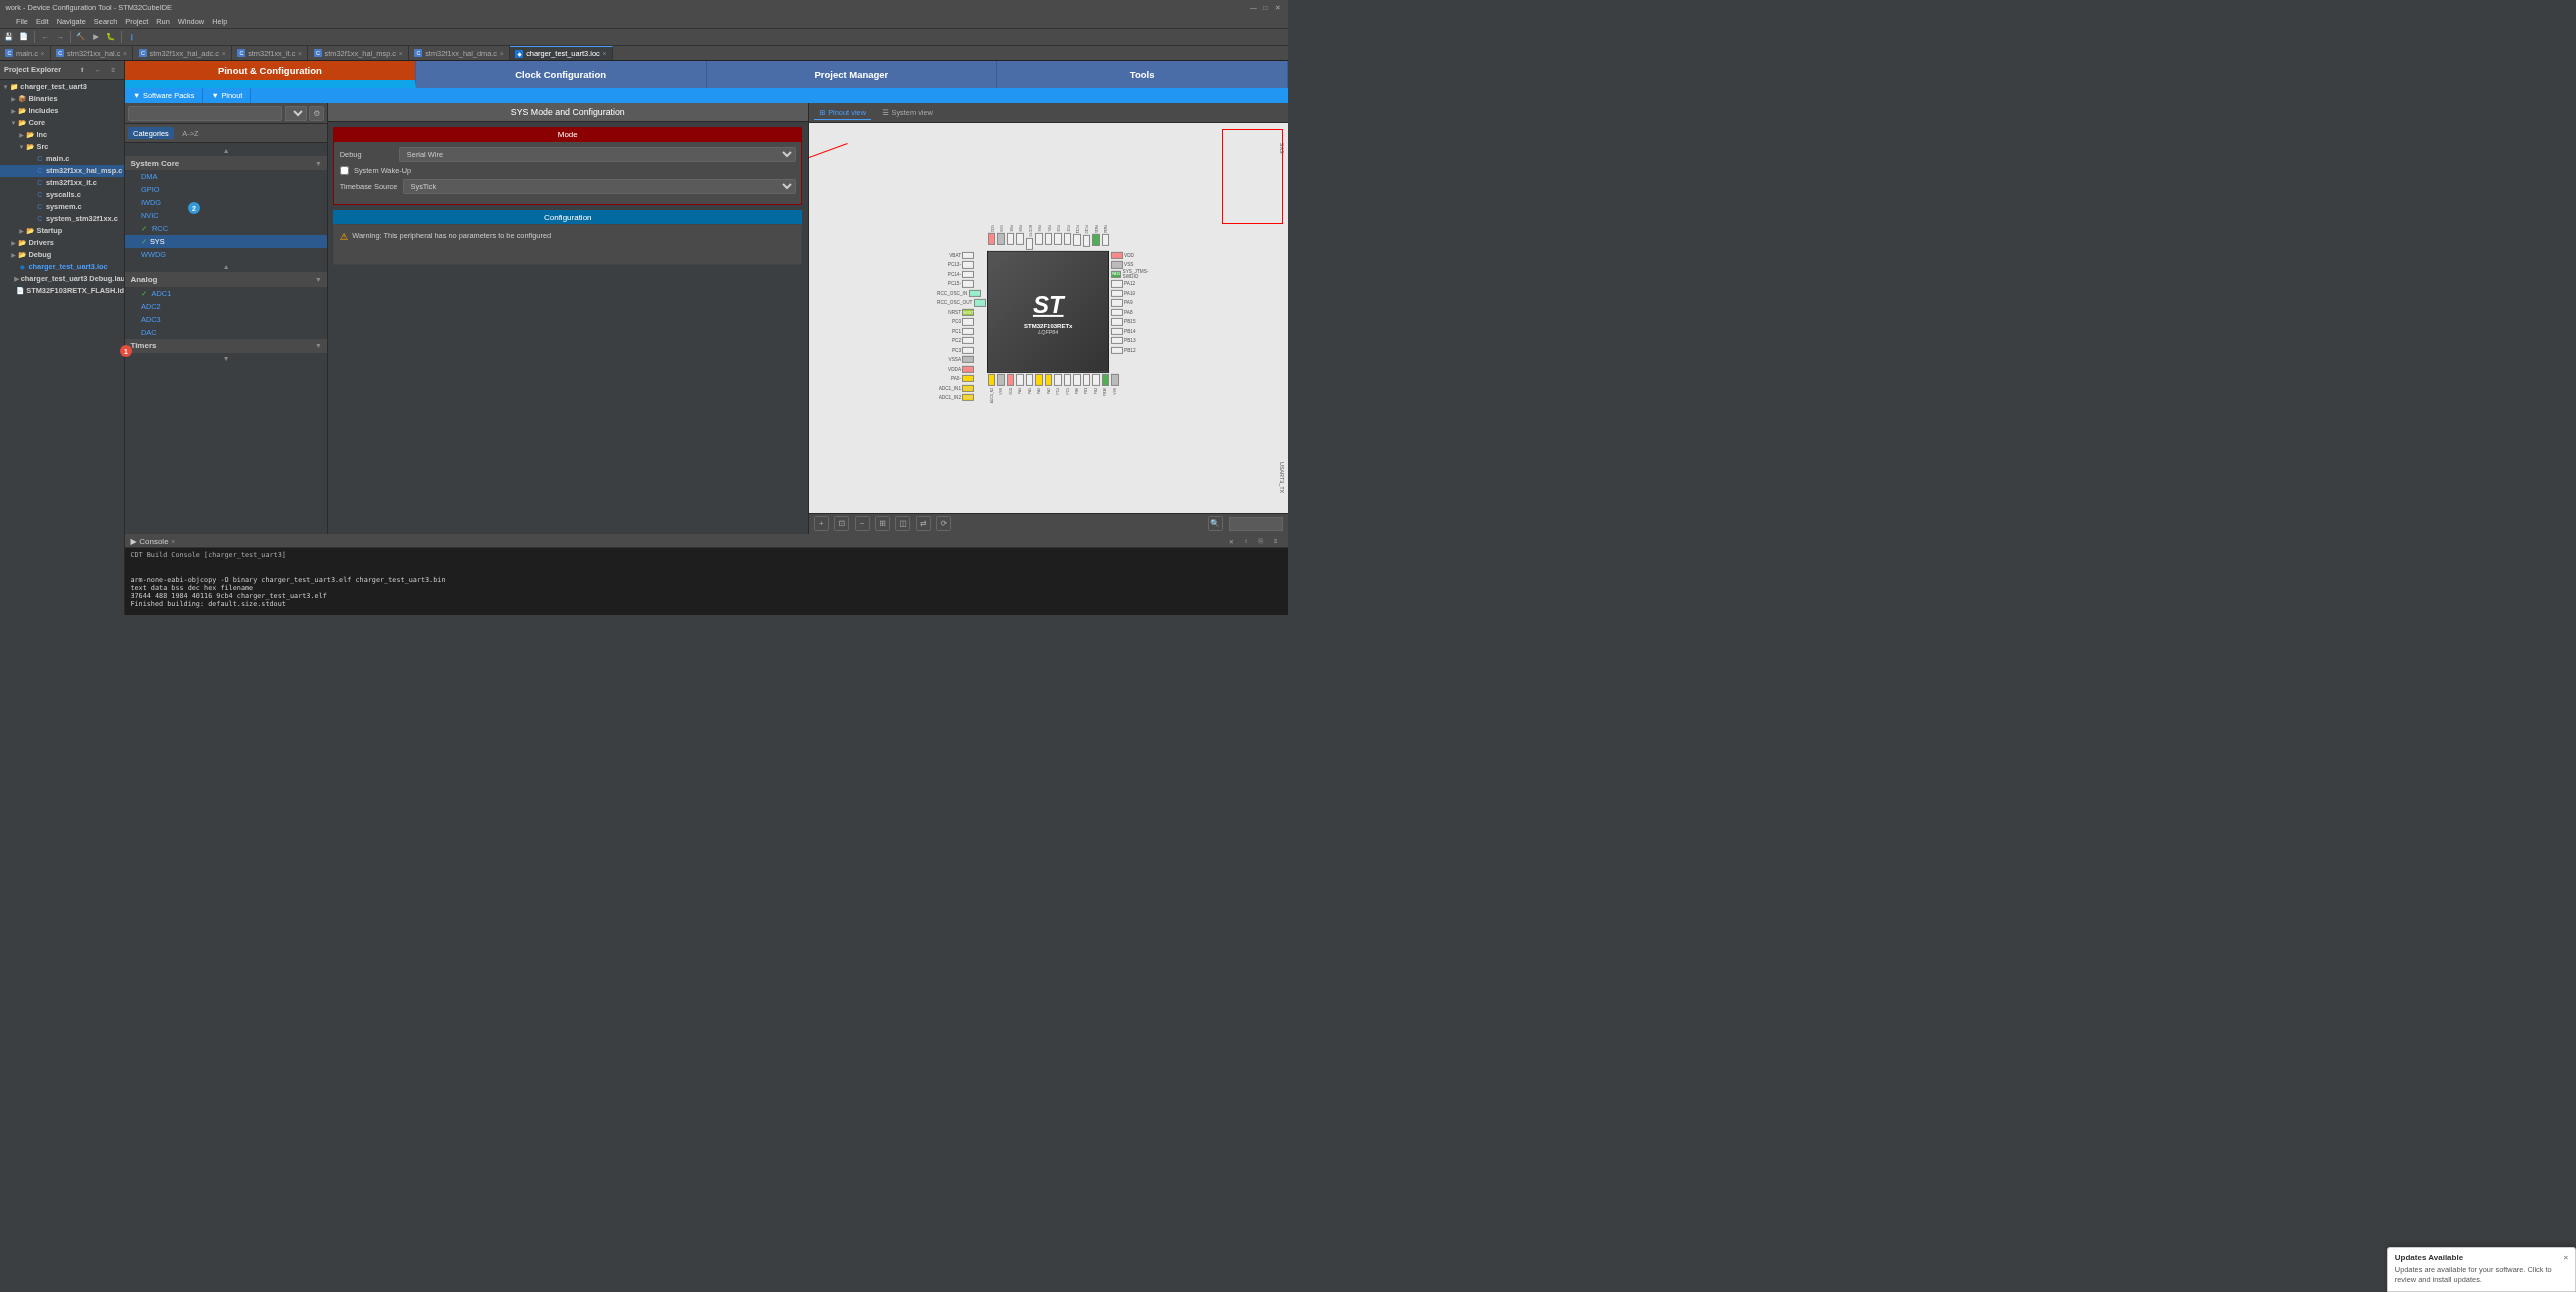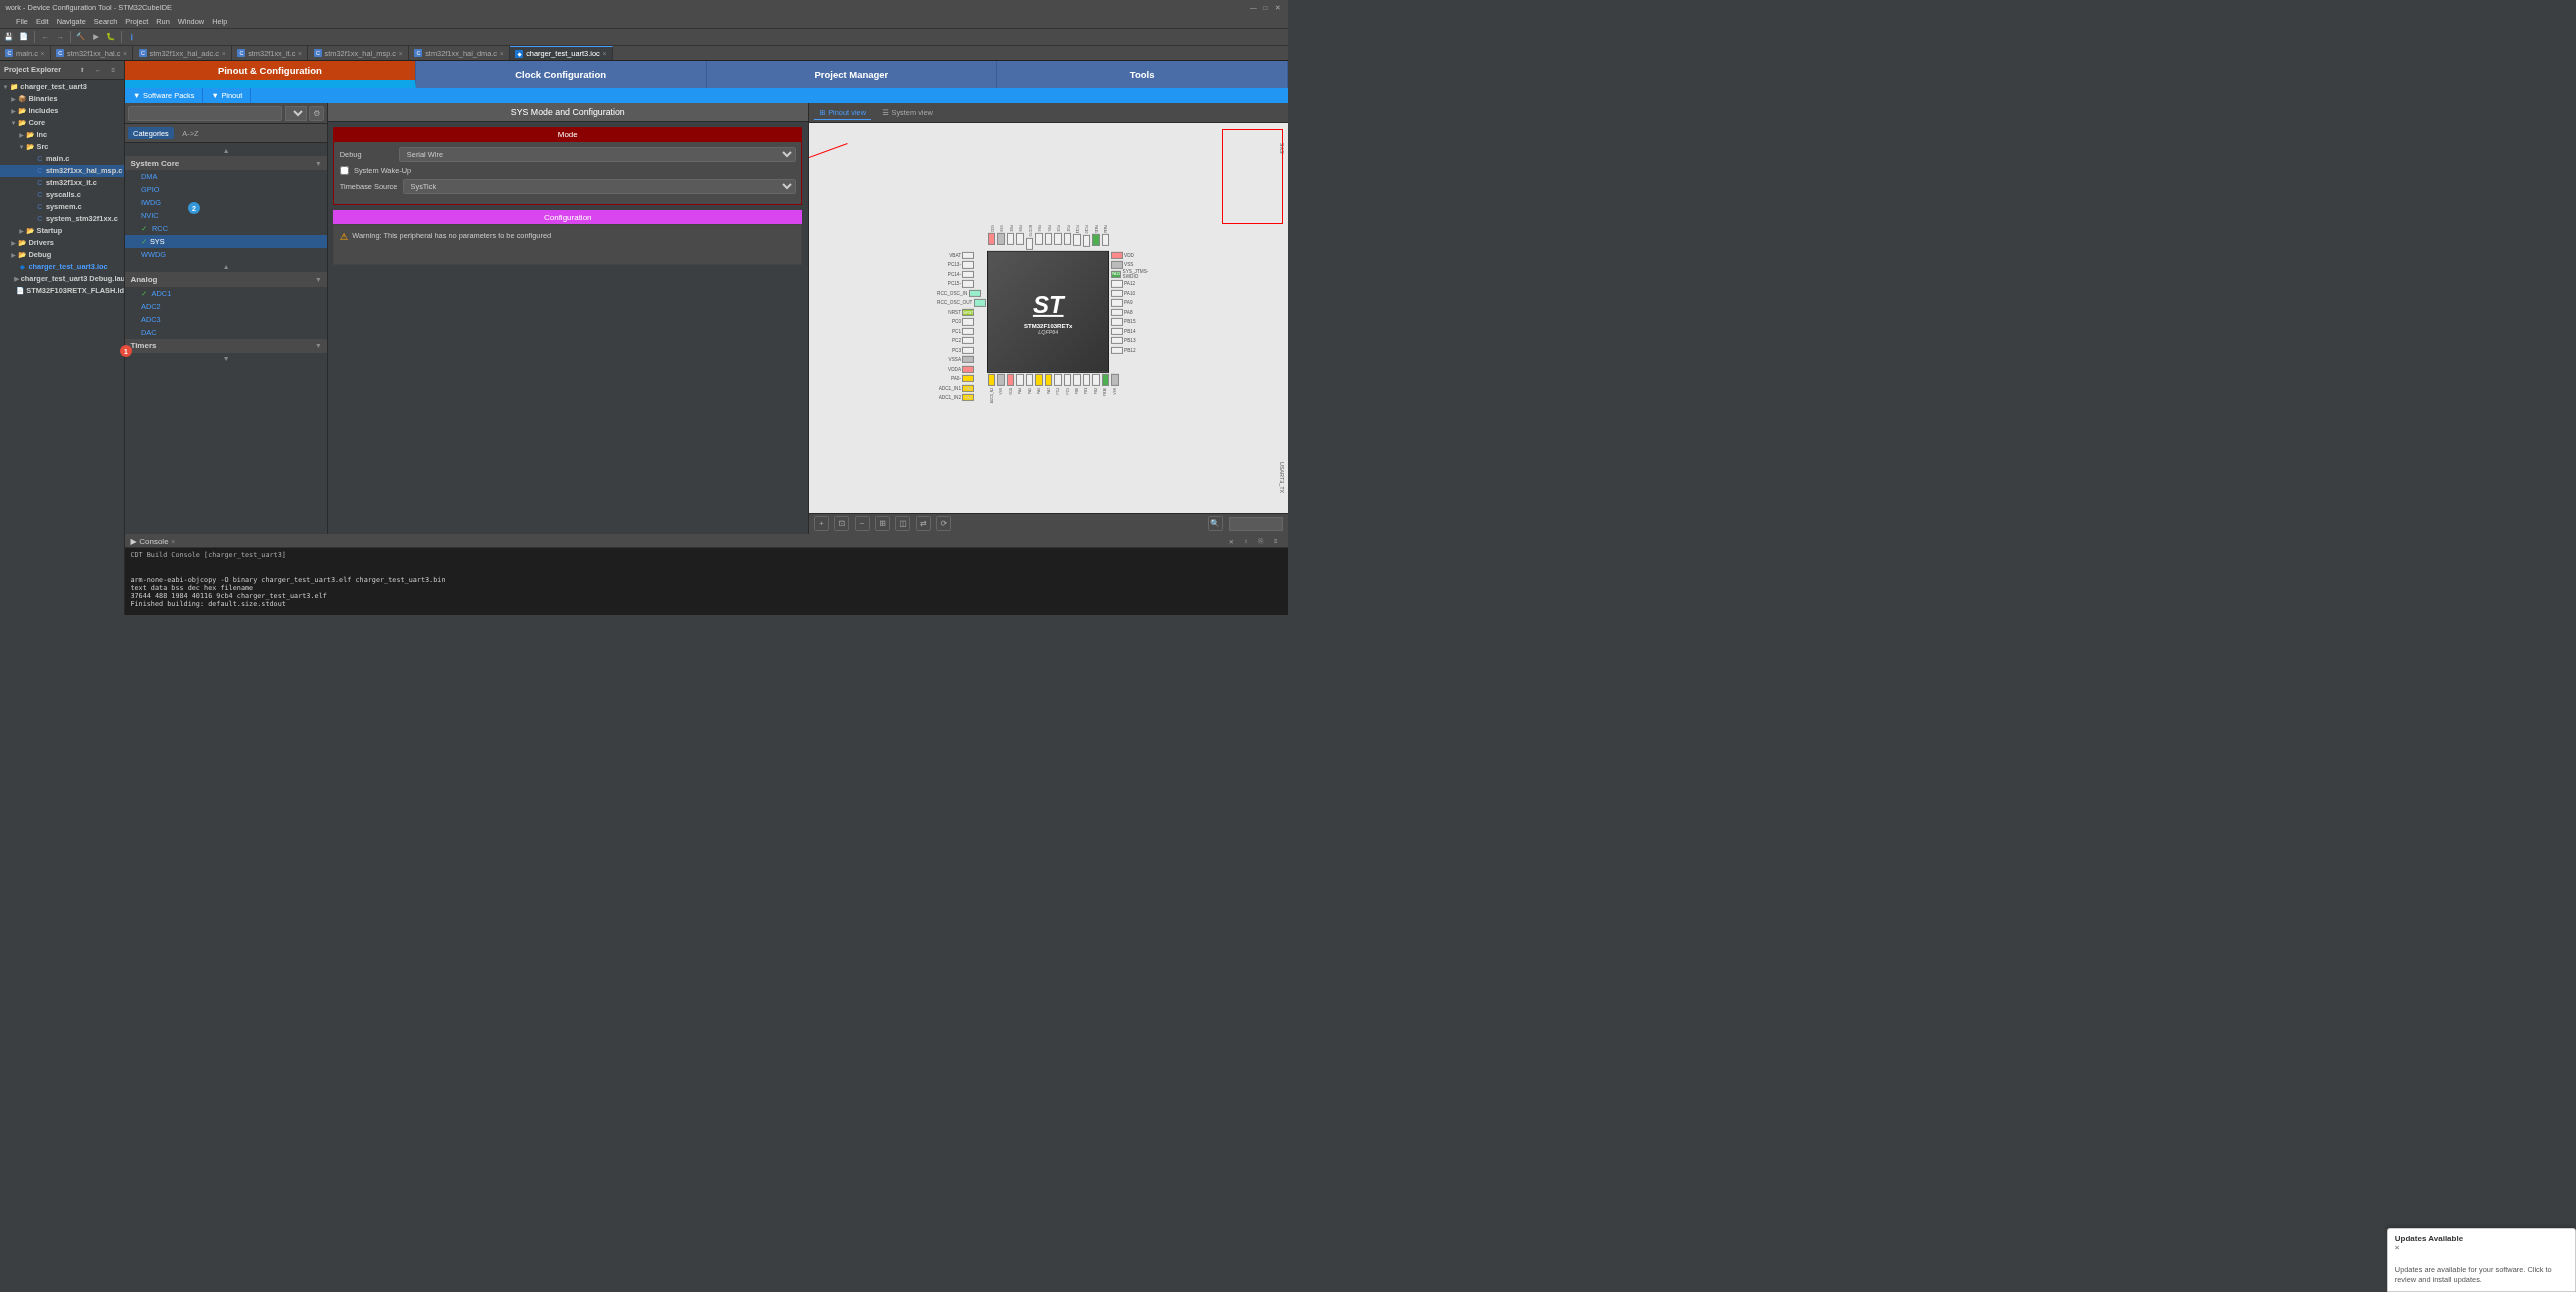--- a/index.html
+++ b/index.html
@@ -78,21 +78,21 @@
     #mid-panel-title { background: #5a5a5a; padding: 4px 8px; font-size: 8.8px; color: white; text-align: center; border-bottom: 0.7px solid #2a2a2a; }
     #mode-section { padding: 5.4px; }
     #mode-header { background: #8b0000; color: white; padding: 2.7px 5.4px; font-size: 8px; text-align: center; border-radius: 1.4px 1.4px 0 0; }
     #mode-body { background: #4a4a4a; border: 0.7px solid #8b0000; border-top: none; padding: 5.4px; }
     .form-row { display: flex; align-items: center; margin-bottom: 4px; gap: 5.4px; }
     .form-label { font-size: 7.4px; color: #ccc; min-width: 54px; }
     .form-select { flex: 1; height: 15px; background: #5a5a5a; border: 0.7px solid #666; color: #ccc; padding: 0 2.7px; font-size: 7.4px; outline: none; cursor: pointer; border-radius: 1.4px; }
     .form-checkbox { width: 8.8px; height: 8.8px; cursor: pointer; }
     .form-check-label { font-size: 7.4px; color: #ccc; }
     #config-section { margin: 0 5.4px 5.4px; }
-    #config-header { background: #d946ef; color: white; padding: 2.7px 5.4px; font-size: 8px; text-align: center; }
+    #config-header { background: #0369a1; color: white; padding: 2.7px 5.4px; font-size: 8px; text-align: center; }
     #config-body { background: #4a4a4a; border: 0.7px solid #444; padding: 5.4px; min-height: 41px; }
     .warning-row { display: flex; align-items: flex-start; gap: 4px; }
     .warning-icon { color: #ffa500; font-size: 9.5px; }
     .warning-text { font-size: 7.4px; color: #ccc; }
 
     
     #right-panel { flex: 1; background: #f5f5f5; display: flex; flex-direction: column; overflow: hidden; position: relative; }
     #pinout-toolbar { display: flex; align-items: center; justify-content: space-between; padding: 2.7px 5.4px; background: #4a4a4a; border-bottom: 0.7px solid #2a2a2a; }
     #pinout-tabs { display: flex; gap: 5.4px; }
     .pinout-tab { display: flex; align-items: center; gap: 2.7px; padding: 2px 5.4px; font-size: 7.4px; color: #aaa; cursor: pointer; border-bottom: 1.4px solid transparent; }
@@ -112,21 +112,21 @@
     #console-header { display: flex; align-items: center; justify-content: space-between; background: #4a4a4a; height: 13.5px; padding: 0 5.4px; border-bottom: 0.7px solid #333; }
     #console-content { flex: 1; padding: 2.7px 5.4px; overflow-y: auto; font-family: monospace; font-size: 6.8px; color: #ccc; }
 
     
     .badge-circle { width: 12px; height: 12px; border-radius: 50%; display: flex; align-items: center; justify-content: center; font-size: 6.8px; font-weight: bold; color: white; position: absolute; }
     .badge-1 { background: #e74c3c; }
     .badge-2 { background: #3498db; }
 
     
     #updates-panel { position: absolute; bottom: 0; right: 0; width: 189px; background: white; border: 0.7px solid #ccc; border-radius: 2.7px 2.7px 0 0; padding: 5.4px 6.8px; box-shadow: 0 -1.4px 5.4px rgba(0,0,0,0.2); z-index: 100; }
-    #updates-panel .updates-title { font-size: 8px; font-weight: bold; color: #333; display: flex; justify-content: space-between; margin-bottom: 13px; flex-direction: column; }
+    #updates-panel .updates-title { font-size: 8px; font-weight: bold; color: #333; display: flex; justify-content: space-between; margin-bottom: 3px; }
     #updates-panel .updates-text { font-size: 7.4px; color: #555; line-height: 1.4; }
 
     
     ::-webkit-scrollbar { width: 4px; height: 4px; }
     ::-webkit-scrollbar-track { background: #3c3f41; }
     ::-webkit-scrollbar-thumb { background: #5a5a5a; border-radius: 2px; }
   </style>
 </head>
 <body>
 

